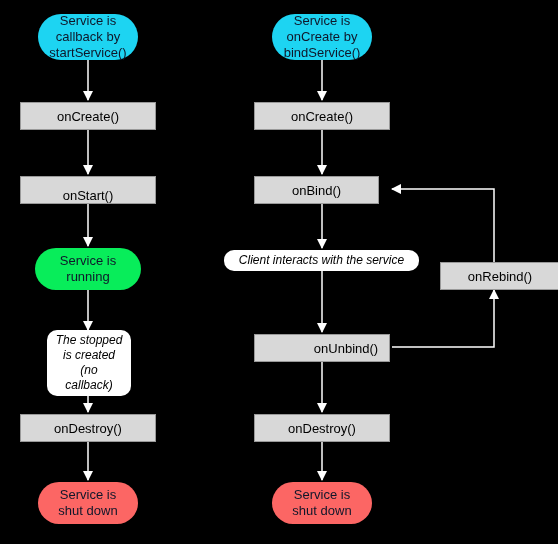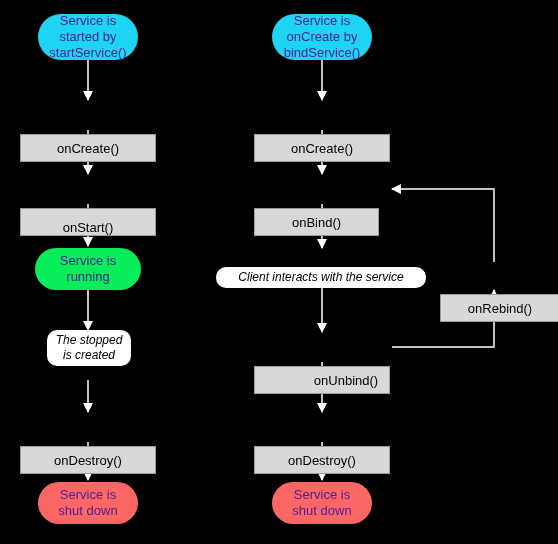--- a/index.html
+++ b/index.html
@@ -18,34 +18,33 @@
     display: flex;
     align-items: center;
     justify-content: center;
     box-sizing: border-box;
   }
   .pill {
     border-radius: 999px;
     font-size: 13px;
     line-height: 1.25;
     padding: 4px 6px;
-    color: #4c1d95;
+    color: #0f172a;
     text-align: center;
   }
   .cyan { background: #1dd4f2; }
   .green { background: #08ed5a; }
   .red { background: #fc6664; }
   .rect {
     background: #d8d8d8;
     border: 1px solid #999;
     font-size: 13px;
     font-weight: 500;
     color: #000;
     height: 28px;
-    margin-top: 32px;
   }
   .note {
     background: #fff;
     border-radius: 10px;
     font-style: italic;
     font-size: 12px;
     color: #000;
     padding: 3px 8px;
     line-height: 1.25;
   }
@@ -84,21 +83,21 @@
 
     <path d="M392,347 L494,347 L494,290"></path>
 
     <path d="M494,262 L494,189 L392,189"></path>
   </g>
 </svg>
 
 <div class="node pill cyan" style="left:38px; top:14px; width:100px; height:46px;">
   <div>
     <span>Service is</span><br>
-    <span>started by</span><br>
+    <span>callback by</span><br>
     <span>startService()</span>
   </div>
 </div>
 
 <div class="node rect" style="left:20px; top:102px; width:136px;">
   <span>onCreate()</span>
 </div>
 
 <div class="node rect" style="left:20px; top:176px; width:136px;align-items:flex-end;">
   <span>onStart()</span>
@@ -108,20 +107,21 @@
   <div>
     <span>Service is</span><br>
     <span>running</span>
   </div>
 </div>
 
 <div class="node note" style="left:47px; top:330px; width:84px;">
   <div>
     <span>The stopped</span><br>
     <span>is created</span><br>
+    <span>(no callback)</span>
   </div>
 </div>
 
 <div class="node rect" style="left:20px; top:414px; width:136px;">
   <span>onDestroy()</span>
 </div>
 
 <div class="node pill red" style="left:38px; top:482px; width:100px; height:42px;">
   <div>
     <span>Service is</span><br>
@@ -138,21 +138,21 @@
 </div>
 
 <div class="node rect" style="left:254px; top:102px; width:136px;">
   <span>onCreate()</span>
 </div>
 
 <div class="node rect" style="left:254px; top:176px; width:125px;">
   <span>onBind()</span>
 </div>
 
-<div class="node note" style="left:216px; top:250px; width:210px;margin-top:17px;">
+<div class="node note" style="left:224px; top:250px; width:195px;">
   <span>Client interacts with the service</span>
 </div>
 
 <div class="node rect" style="left:440px; top:262px; width:120px;">
   <span>onRebind()</span>
 </div>
 
 <div class="node rect" style="left:254px; top:334px; width:136px;padding-left:48px;">
   <span>onUnbind()</span>
 </div>

